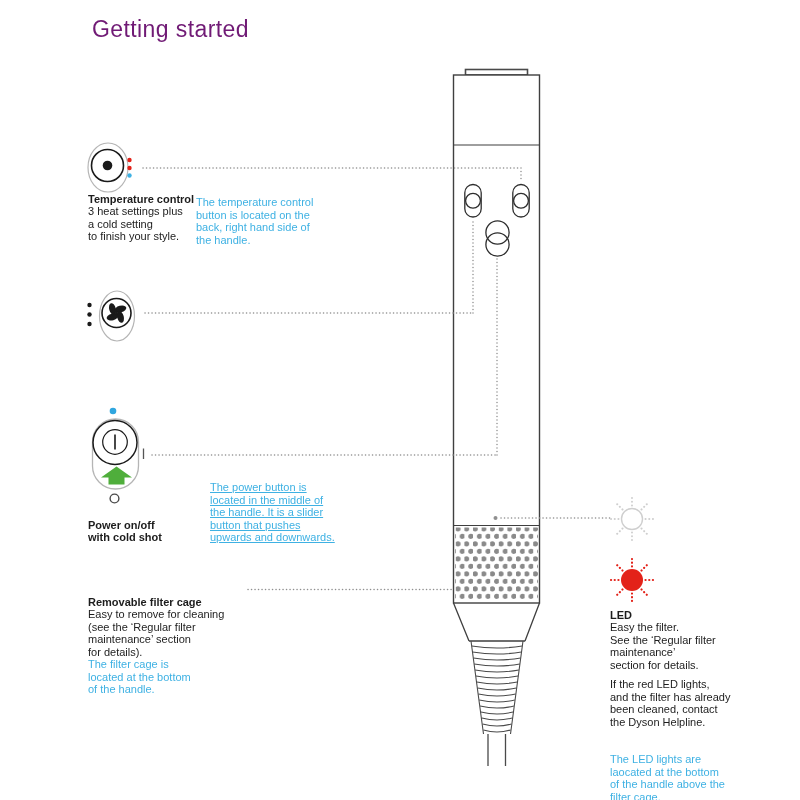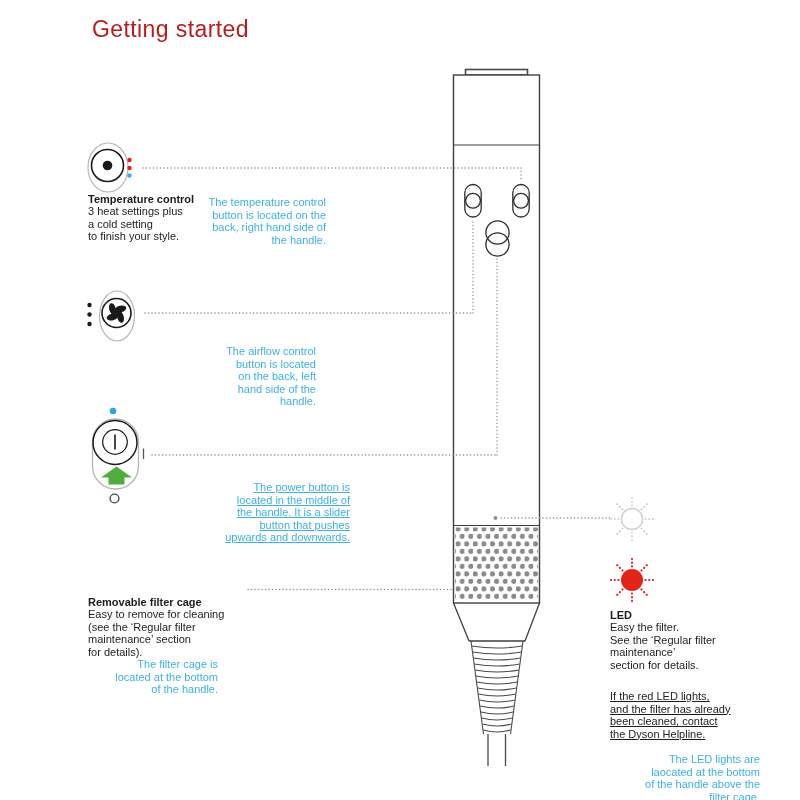--- a/index.html
+++ b/index.html
@@ -2,25 +2,25 @@
 <html><head>
 <meta charset="utf-8">
 <style>
   html,body{margin:0;padding:0;background:#fff;}
   #canvas{
     position:relative;width:800px;height:800px;background:#ffffff;overflow:hidden;
     font-family:"Liberation Sans",sans-serif;color:#1d1d1d;
   }
   #page-title{
     position:absolute;left:92px;top:16px;font-size:23px;letter-spacing:.4px;
-    font-weight:500;color:#b91c1c;
+    font-weight:500;color:#701a75;
   }
   .txt{position:absolute;font-size:11px;line-height:12.5px;white-space:pre-line;}
   .h{font-weight:bold;}
-  .note{color:#3eb1e3;text-align:right;}
+  .note{color:#3eb1e3;}
   .lbl .h{display:block;}
   svg{position:absolute;left:0;top:0;}
 </style>
 </head>
 <body>
 
 <div id="canvas">
 
   <svg width="800" height="800" viewBox="0 0 800 800">
     <defs>
@@ -132,28 +132,24 @@
   <div class="txt lbl" style="left:88px;top:180px;width:150px;">
     <span class="h">Temperature control</span><span>3 heat settings plus
 a cold setting
 to finish your style.</span>
   </div>
   <div class="txt note" style="left:196px;top:196px;width:130px;">The temperature control
 button is located on the
 back, right hand side of
 the handle.</div>
 
-  <div class="txt note" style="left:196px;top:345px;width:120px;">The airflow control
-button is located
-on the back, left
-hand side of the
-handle.</div>
 
   <div class="txt lbl" style="left:88px;top:506px;width:150px;">
-    
+    <span class="h">Power on/off
+with cold shot</span>
   </div>
   <div class="txt note" style="left:210px;top:481px;width:140px;text-decoration:underline;">The power button is
 located in the middle of
 the handle. It is a slider
 button that pushes
 upwards and downwards.</div>
 
   <div class="txt note" style="left:88px;top:658px;width:130px;">The filter cage is
 located at the bottom
 of the handle.</div>
@@ -162,21 +158,21 @@
 (see the ‘Regular filter
 maintenance’ section
 for details).</span>
   </div>
 
   <div class="txt lbl" style="left:610px;top:596px;width:160px;">
     <span class="h">LED</span><span>Easy the filter.
 See the ‘Regular filter
 maintenance’
 section for details.</span>
-    <div style="margin-top:19px;text-decoration:underline;">If the red LED lights,
+    <div style="margin-top:7px;">If the red LED lights,
 and the filter has already
 been cleaned, contact
 the Dyson Helpline.</div>
   </div>
   <div class="txt note" style="left:610px;top:753px;width:150px;">The LED lights are
 laocated at the bottom
 of the handle above the
 filter cage.</div>
 
 </div>

